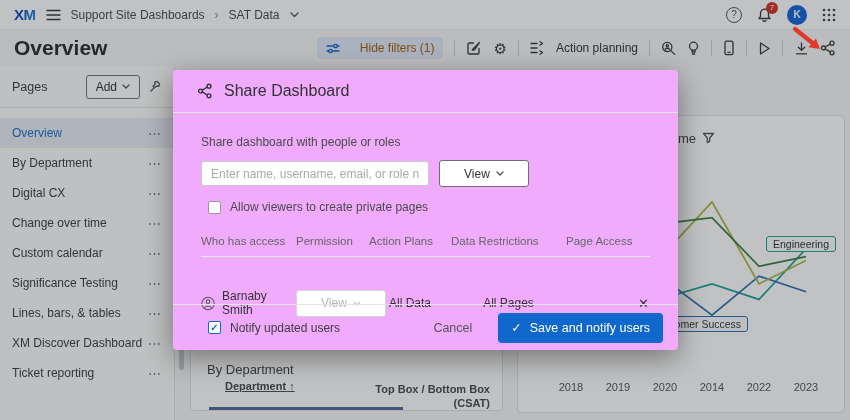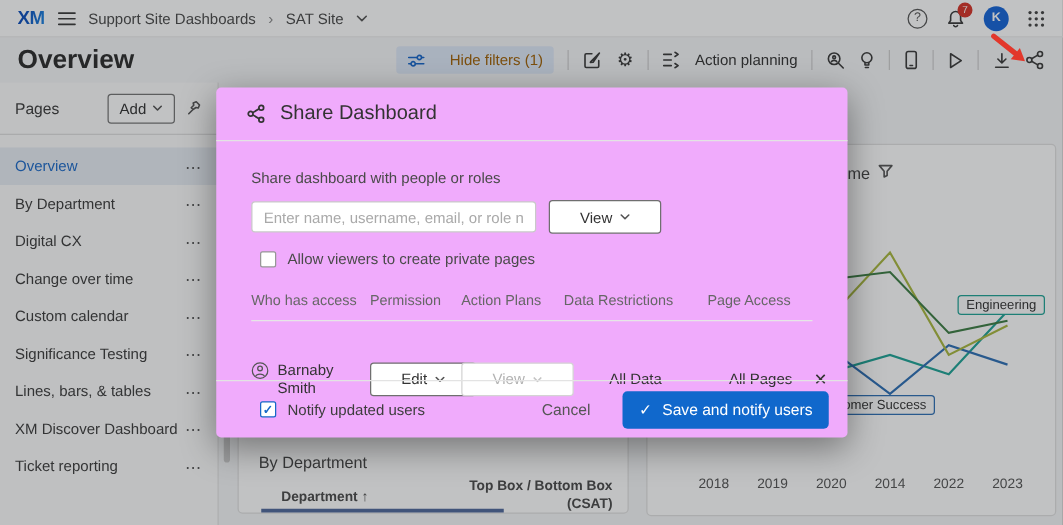--- a/index.html
+++ b/index.html
@@ -49,21 +49,21 @@
   .pages-list { padding-top:10px; }
   .page-item { display:flex; align-items:center; justify-content:space-between; height:30px;
                padding:0 12px; font-size:12px; color:#3d3d3d; cursor:default; }
   .page-item.active { background:#e8edf5; color:#1e6bc8; }
   .dots { font-size:13px; color:#555; letter-spacing:1px; }
 
   
   .card { position:absolute; background:#fff; border:1px solid #e1e1e1; border-radius:4px; }
   .dept-card { left:190px; top:115px; width:313px; height:296px; }
   .dept-title { position:absolute; left:16px; top:246px; font-size:13px; color:#444; }
-  .dept-col1 { position:absolute; left:34px; top:276px; font-size:11px; font-weight:bold; color:#4a4a4a; }
+  .dept-col1 { position:absolute; left:34px; top:264px; font-size:11px; font-weight:bold; color:#4a4a4a;text-decoration:underline; }
   .dept-col2 { position:absolute; right:12px; top:266px; font-size:11px; font-weight:bold;
                color:#4a4a4a; text-align:right; line-height:1.3; }
   .dept-underline { position:absolute; left:18px; top:291px; width:194px; height:3px; background:#50699c; }
   .chart-card { left:517px; top:115px; width:328px; height:298px; }
   .chart-title-row { position:absolute; top:14px; left:0; right:0; height:16px; }
   .chart-title-frag { position:absolute; right:148px; top:1px; font-size:13px; color:#444; }
   .funnel { position:absolute; left:184px; top:0; }
   .chip { position:absolute; background:#fdfdfd; border-radius:3px; padding:1px 6px;
           font-size:10.5px; color:#333; white-space:nowrap; }
   .chip-eng { left:248px; top:120px; border:1.5px solid #1fa396; }
@@ -91,21 +91,21 @@
   .cb-row { display:flex; align-items:center; gap:9px; margin:13px 0 0 7px; font-size:12px; color:#4a4a4a; }
   .checkbox { width:13px; height:13px; border:1px solid #979797; border-radius:2px; background:#fff;
               flex:none; display:flex; align-items:center; justify-content:center; }
   .checkbox.checked { border-color:#1767c8; color:#1767c8; font-size:10px; font-weight:bold; }
   .share-table { margin-top:16px; }
   .thead, .trow { display:grid; grid-template-columns:95px 73px 82px 115px 85px 1fr; align-items:center;margin-top:21px; }
   .thead { font-size:11.5px; color:#666; padding-bottom:9px; border-bottom:1px solid #e6e6e6; }
   .trow { padding:11px 0 10px 0; font-size:12px; color:#333; }
   .cell-center { text-align:center; }
   .cell-end { text-align:right; padding-right:2px; }
-  .name-cell { display:flex; gap:7px; }
+  .name-cell { display:flex; align-items:center; gap:7px; }
   .row-close { font-size:13px; color:#333; }
   .modal-footer { position:absolute; bottom:0; left:0; right:0; height:46px; border-top:1px solid #e3e3e3;
                   display:flex; align-items:center; padding:0 15px 0 35px; gap:9px; font-size:12px; color:#3d3d3d; }
   .cancel-btn { margin-left:auto; font-size:12.5px; color:#555; background:none; border:none;
                 font-family:"Liberation Sans",sans-serif; }
   .save-btn { margin-left:17px; height:30px; background:#1068cc; color:#fff; border:none; border-radius:4px;
               padding:0 13px; font-size:12.5px; display:flex; align-items:center; gap:8px;
               font-family:"Liberation Sans",sans-serif; }
 
   .annot-arrow { position:absolute; left:791px; top:26px; z-index:30; }
@@ -121,21 +121,21 @@
 
   <div class="topbar">
     <span class="logo">XM</span>
     <span class="icon-btn">
       <svg class="ic" width="15" height="12" viewBox="0 0 15 12">
           <path d="M1 1.5h13M1 6h13M1 10.5h13"></path>
         </svg>
     </span>
     <span class="crumb">Support Site Dashboards</span>
     <span class="crumb-sep">›</span>
-    <span class="crumb">SAT Site</span>
+    <span class="crumb">SAT Data</span>
     <span class="icon-btn">
       <svg class="ic ic-grey" width="9" height="6" viewBox="0 0 9 6">
           <polyline points="1,1 4.5,4.5 8,1"></polyline>
         </svg>
     </span>
     <div class="topbar-right">
       <span class="help-circ">?</span>
       <span class="bell-wrap icon-btn">
         <svg class="ic" width="15" height="16" viewBox="0 0 15 16">
           <path d="M7.5 2.2a4 4 0 0 0-4 4v3.2L2 11.5h11l-1.5-2.1V6.2a4 4 0 0 0-4-4z"></path>
@@ -371,28 +371,20 @@
         <div class="trow">
           <span class="name-cell">
             <svg width="15" height="15" viewBox="0 0 15 15" stroke="#555" fill="none" stroke-width="1.1">
               <circle cx="7.5" cy="7.5" r="6.6"></circle>
                 <circle cx="7.5" cy="5.6" r="2"></circle>
                 <path d="M3.8 12.2c.9-2.4 6.5-2.4 7.4 0"></path>
             </svg>
             <span>Barnaby Smith</span>
           </span>
           <span>
-            <button class="dd-btn">
-              <span>Edit</span>
-              <svg class="ic ic-grey" width="8" height="5" viewBox="0 0 8 5">
-                  <polyline points="1,1 4,4 7,1"></polyline>
-                </svg>
-            </button>
-          </span>
-          <span>
             <button class="dd-btn disabled">
               <span>View</span>
               <svg width="8" height="5" viewBox="0 0 8 5" stroke="#c4c4c4" fill="none" stroke-width="1.3">
                   <polyline points="1,1 4,4 7,1"></polyline>
                 </svg>
             </button>
           </span>
           <span class="cell-center">All Data</span>
           <span class="cell-center">All Pages</span>
           <span class="cell-end row-close">✕</span>

